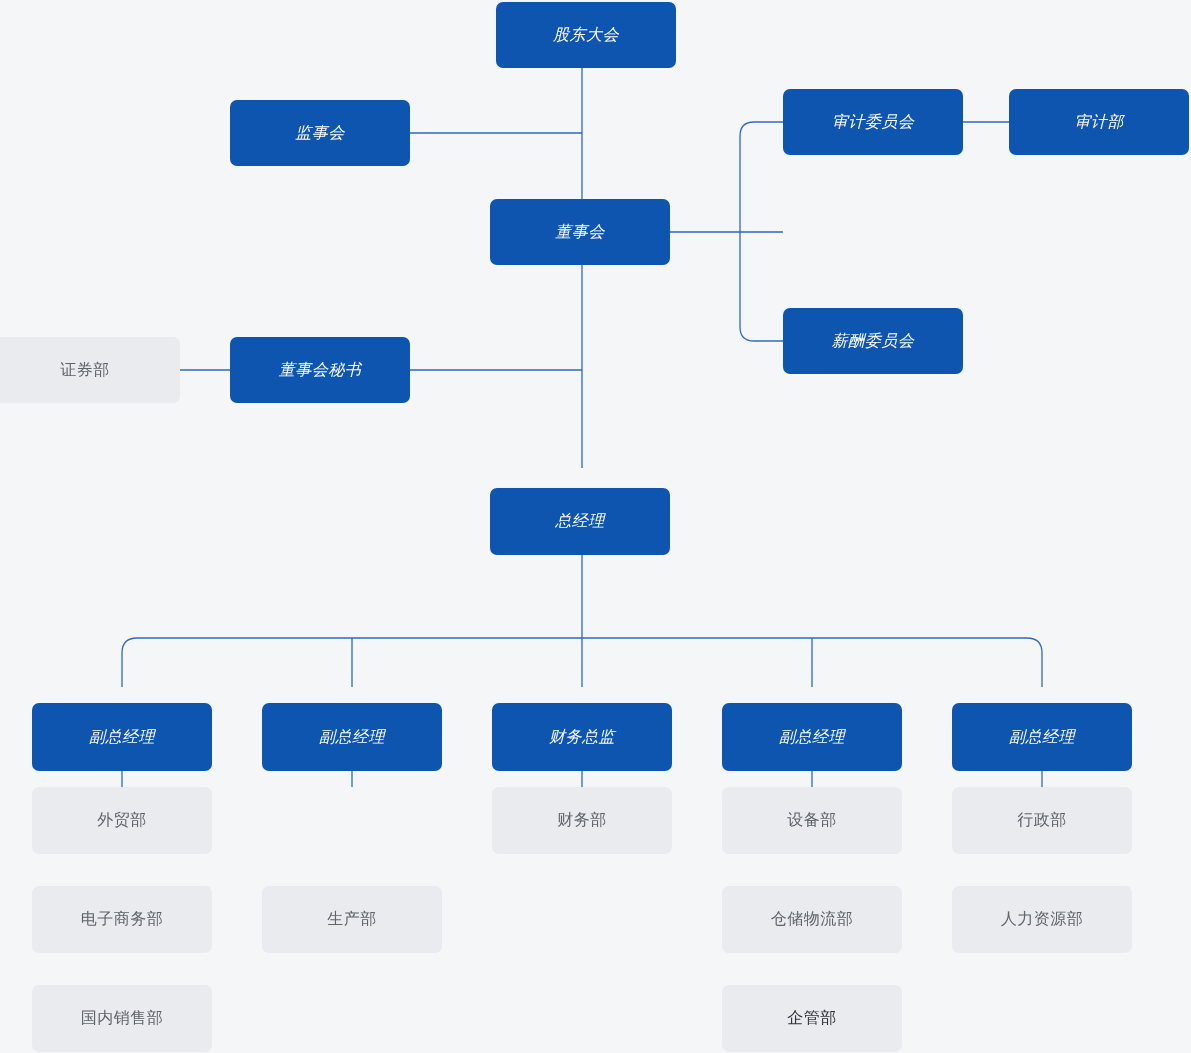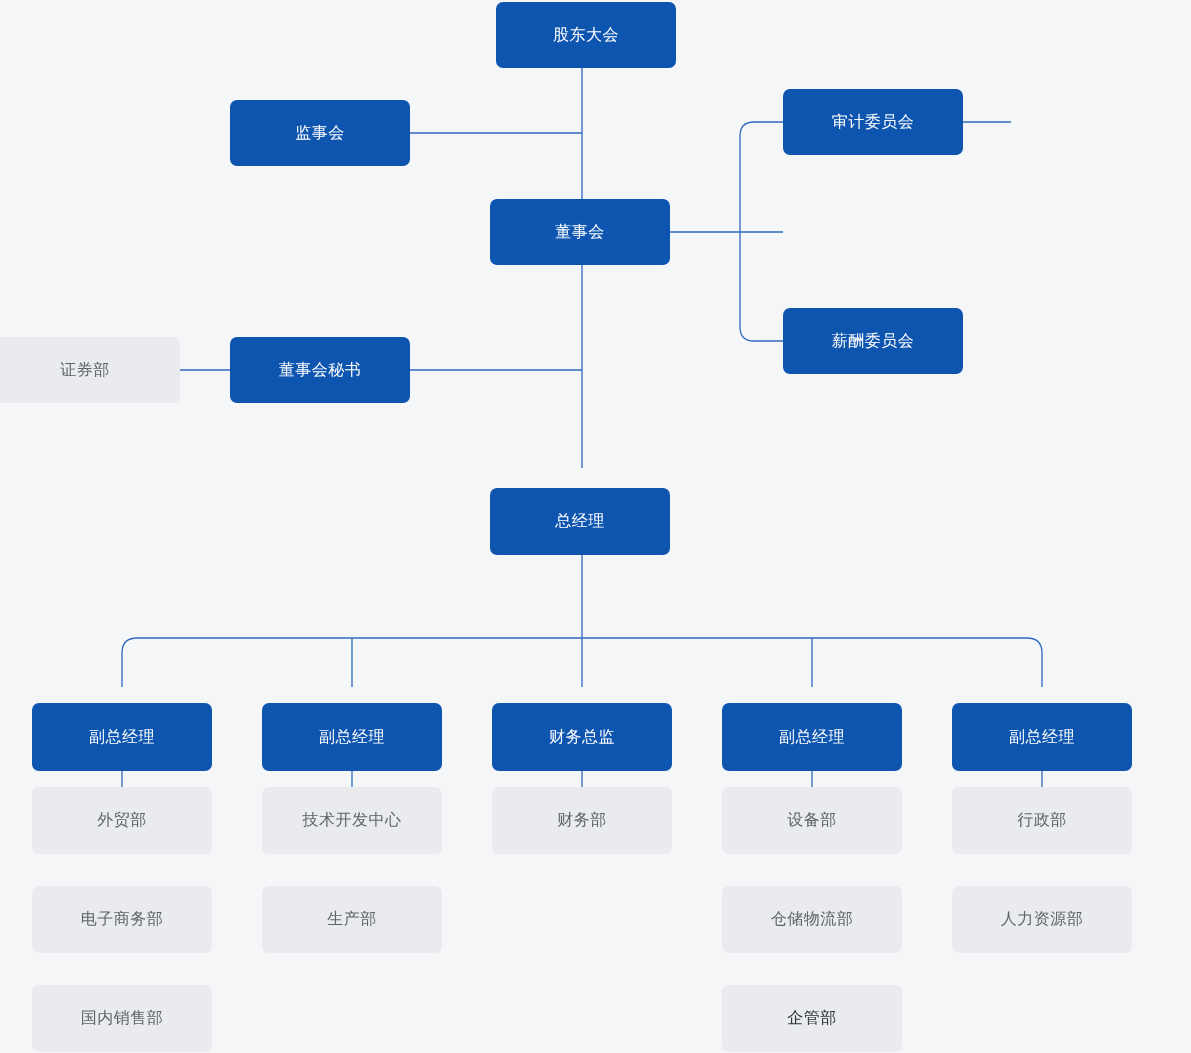--- a/index.html
+++ b/index.html
@@ -42,20 +42,21 @@
     justify-content:center;
     border-radius:7px;
     font-size:16px;
     letter-spacing:0.5px;
     box-sizing:border-box;
     white-space:nowrap;
   }
   .primary{
     background:var(--primary-node);
     color:var(--primary-node-text);
+    font-style:italic;
   }
   .secondary{
     background:var(--secondary-node);
     color:var(--secondary-node-text);
   }
   .secondary.dark-label{
     color:var(--secondary-node-text-dark);
   }
   
   .n-shareholders{left:496px;top:2px;}
@@ -119,38 +120,38 @@
     <path d="M582 755 V787"></path>
     <path d="M812 755 V787"></path>
     <path d="M1042 755 V787"></path>
   </svg>
 
   <div class="node primary n-shareholders">股东大会</div>
   <div class="node primary n-supervisory">监事会</div>
   <div class="node primary n-audit-committee">审计委员会</div>
 
   <div class="node primary n-board">董事会</div>
+  <div class="node primary n-audit-dept">审计部</div>
   <div class="node primary n-compensation">薪酬委员会</div>
 
   <div class="node secondary n-securities">证券部</div>
   <div class="node primary n-secretary">董事会秘书</div>
 
   <div class="node primary n-gm">总经理</div>
 
   <div class="node primary mgr n-dgm1">副总经理</div>
   <div class="node primary mgr n-dgm2">副总经理</div>
   <div class="node primary mgr n-cfo">财务总监</div>
   <div class="node primary mgr n-dgm3">副总经理</div>
   <div class="node primary mgr n-dgm4">副总经理</div>
 
   <div class="node secondary dept col1 row1">外贸部</div>
   <div class="node secondary dept col1 row2">电子商务部</div>
   <div class="node secondary dept col1 row3">国内销售部</div>
 
-  <div class="node secondary dept col2 row1">技术开发中心</div>
   <div class="node secondary dept col2 row2">生产部</div>
 
   <div class="node secondary dept col3 row1">财务部</div>
 
   <div class="node secondary dept col4 row1">设备部</div>
   <div class="node secondary dept col4 row2">仓储物流部</div>
   <div class="node secondary dept dark-label col4 row3">企管部</div>
 
   <div class="node secondary dept col5 row1">行政部</div>
   <div class="node secondary dept col5 row2">人力资源部</div>

